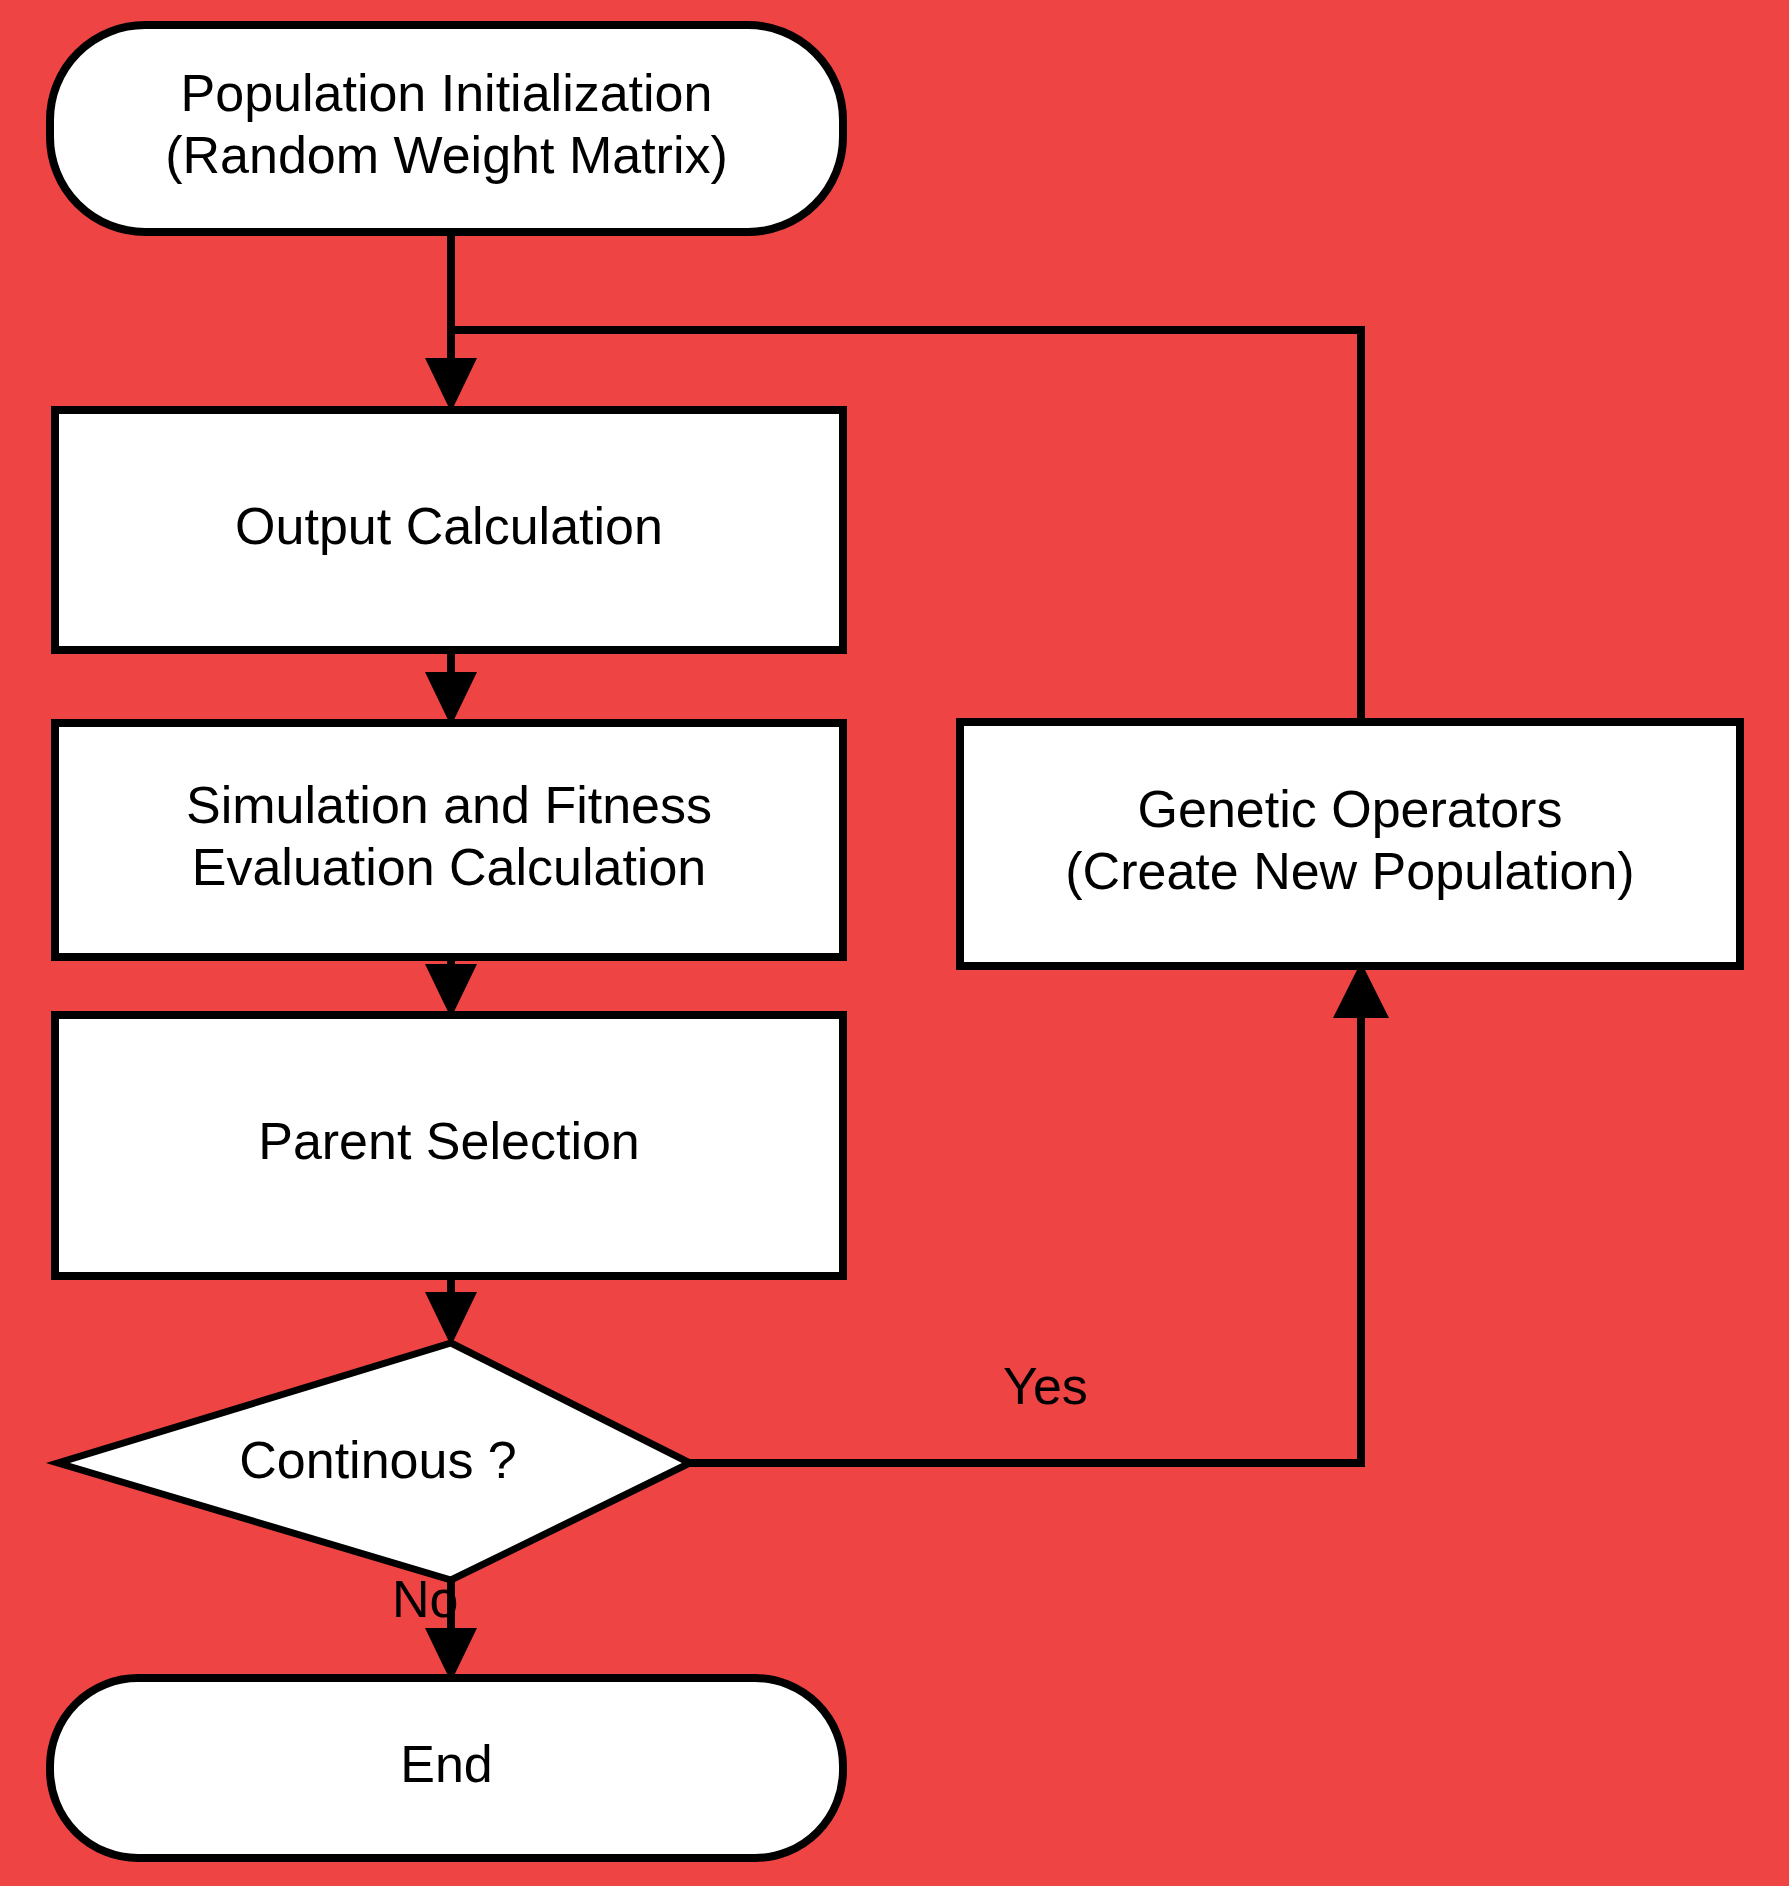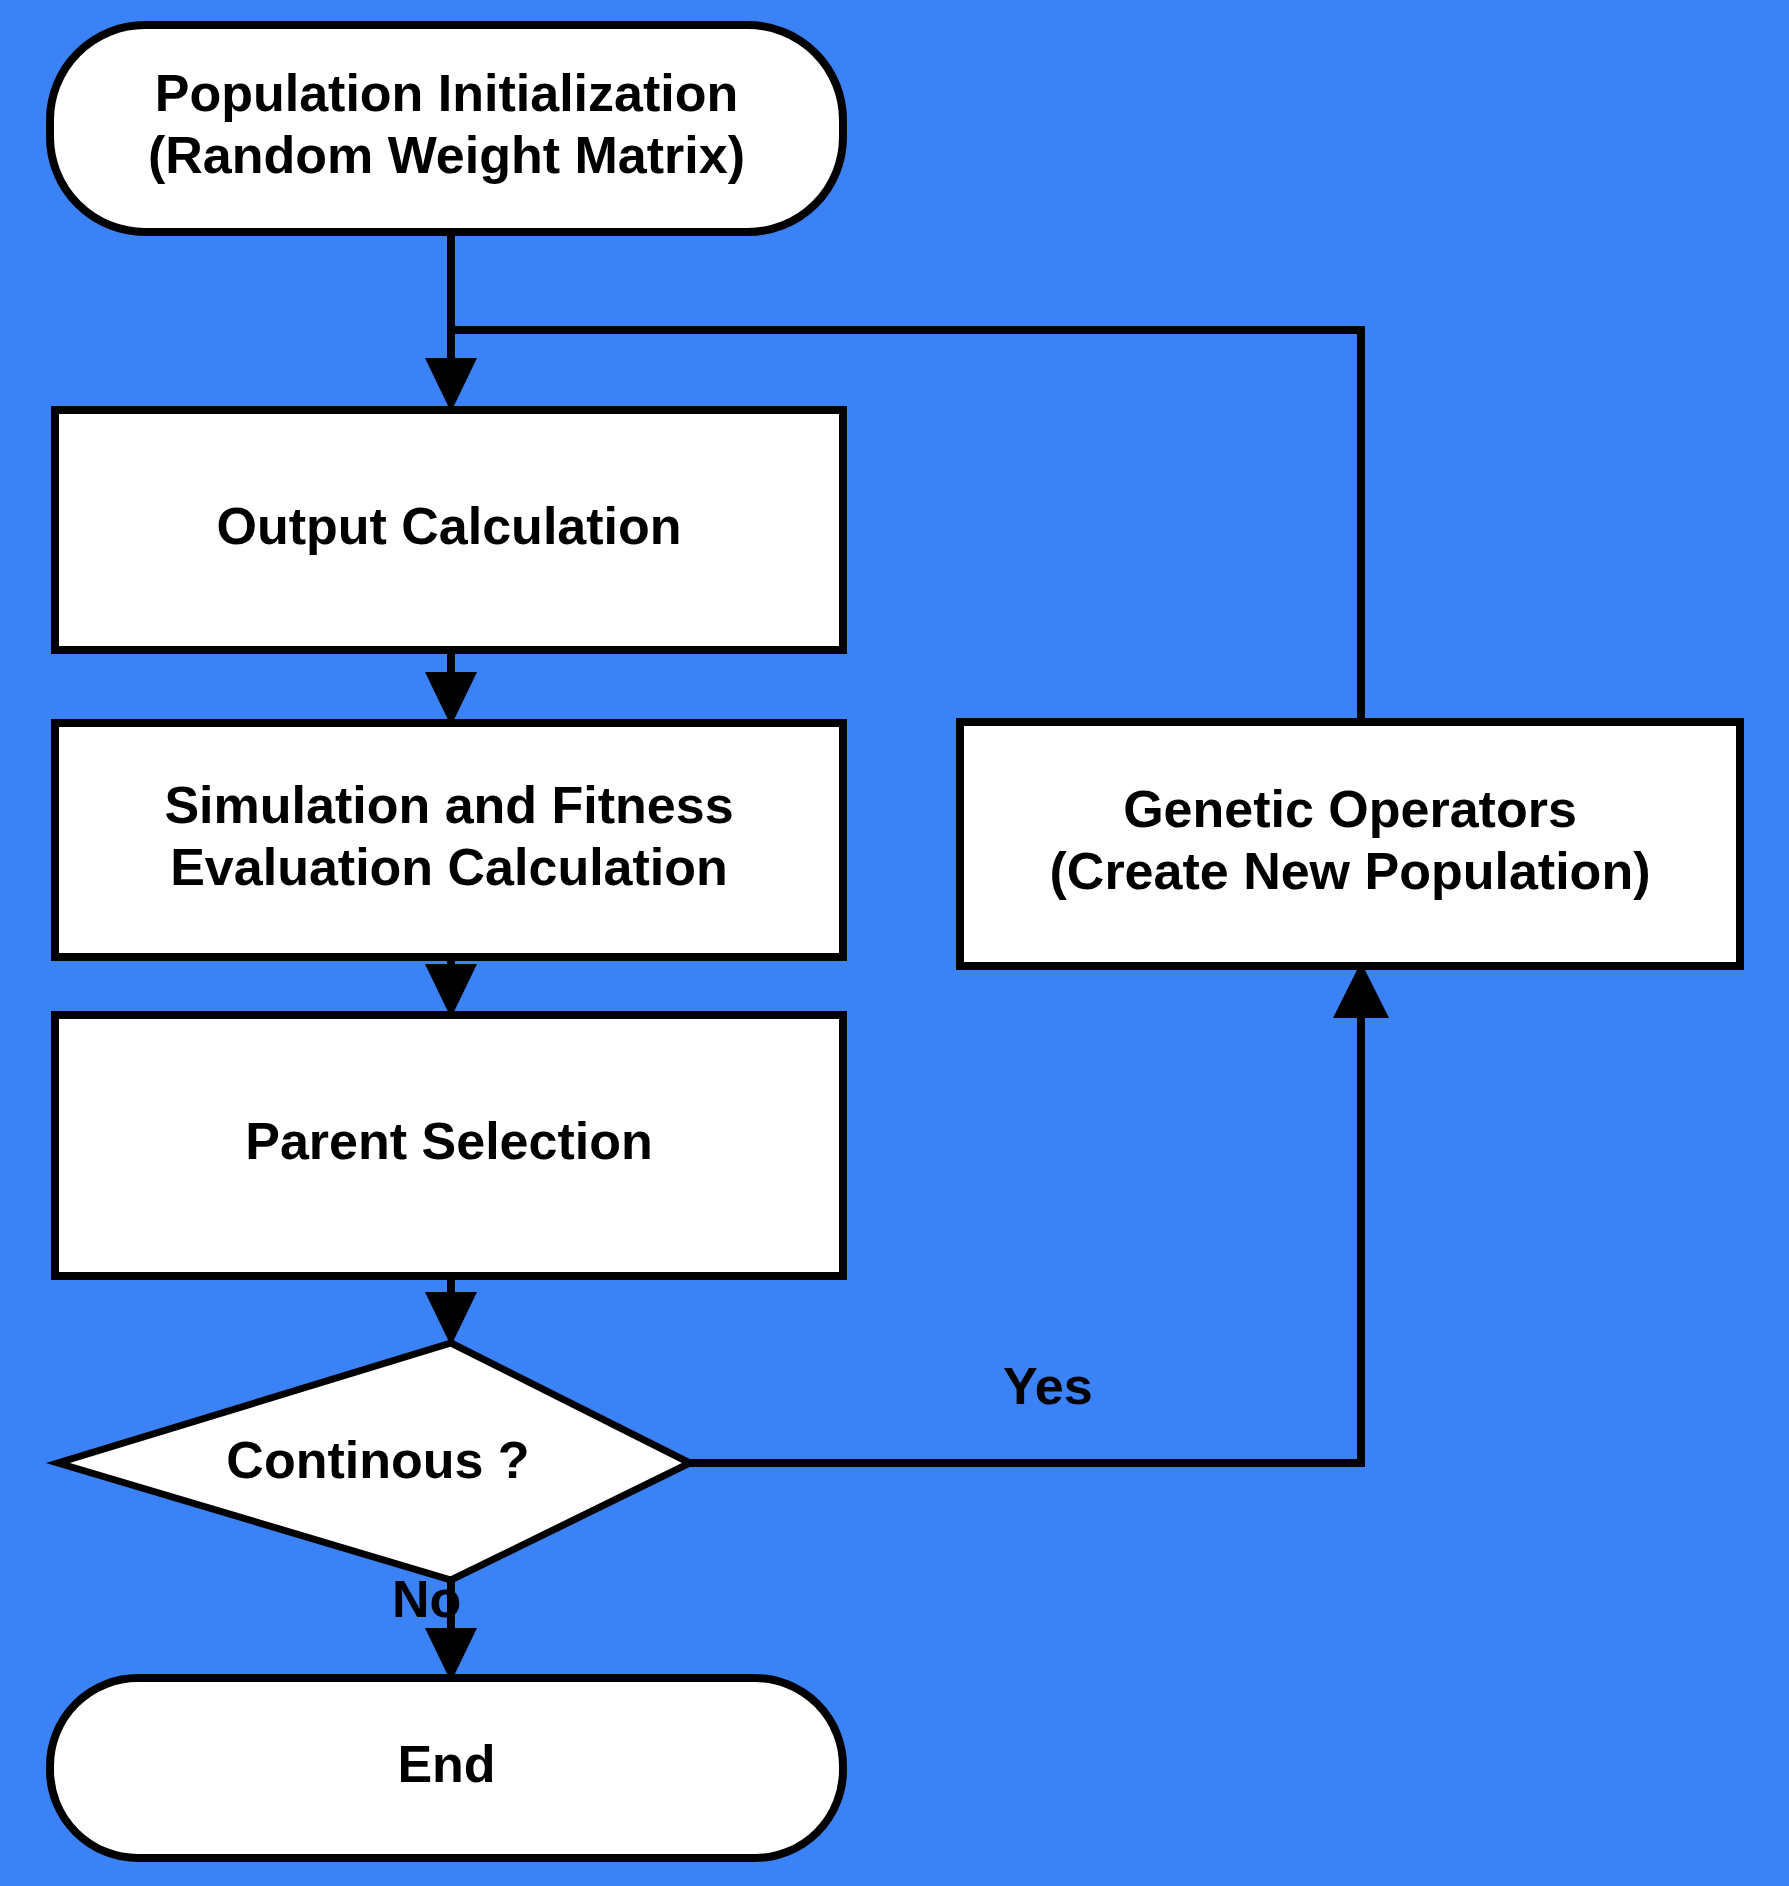--- a/index.html
+++ b/index.html
@@ -8,23 +8,22 @@
     padding: 0;
     background: #ffffff;
   }
   body {
     font-family: "Liberation Sans", sans-serif;
   }
   #canvas {
     position: relative;
     width: 1789px;
     height: 1886px;
-    background: #3b82f6;
+    background: #ef4444;
     overflow: hidden;
-    font-weight: bold;
   }
   svg#flow {
     position: absolute;
     top: 0;
     left: 0;
     width: 1789px;
     height: 1886px;
     display: block;
   }
   .shape {

